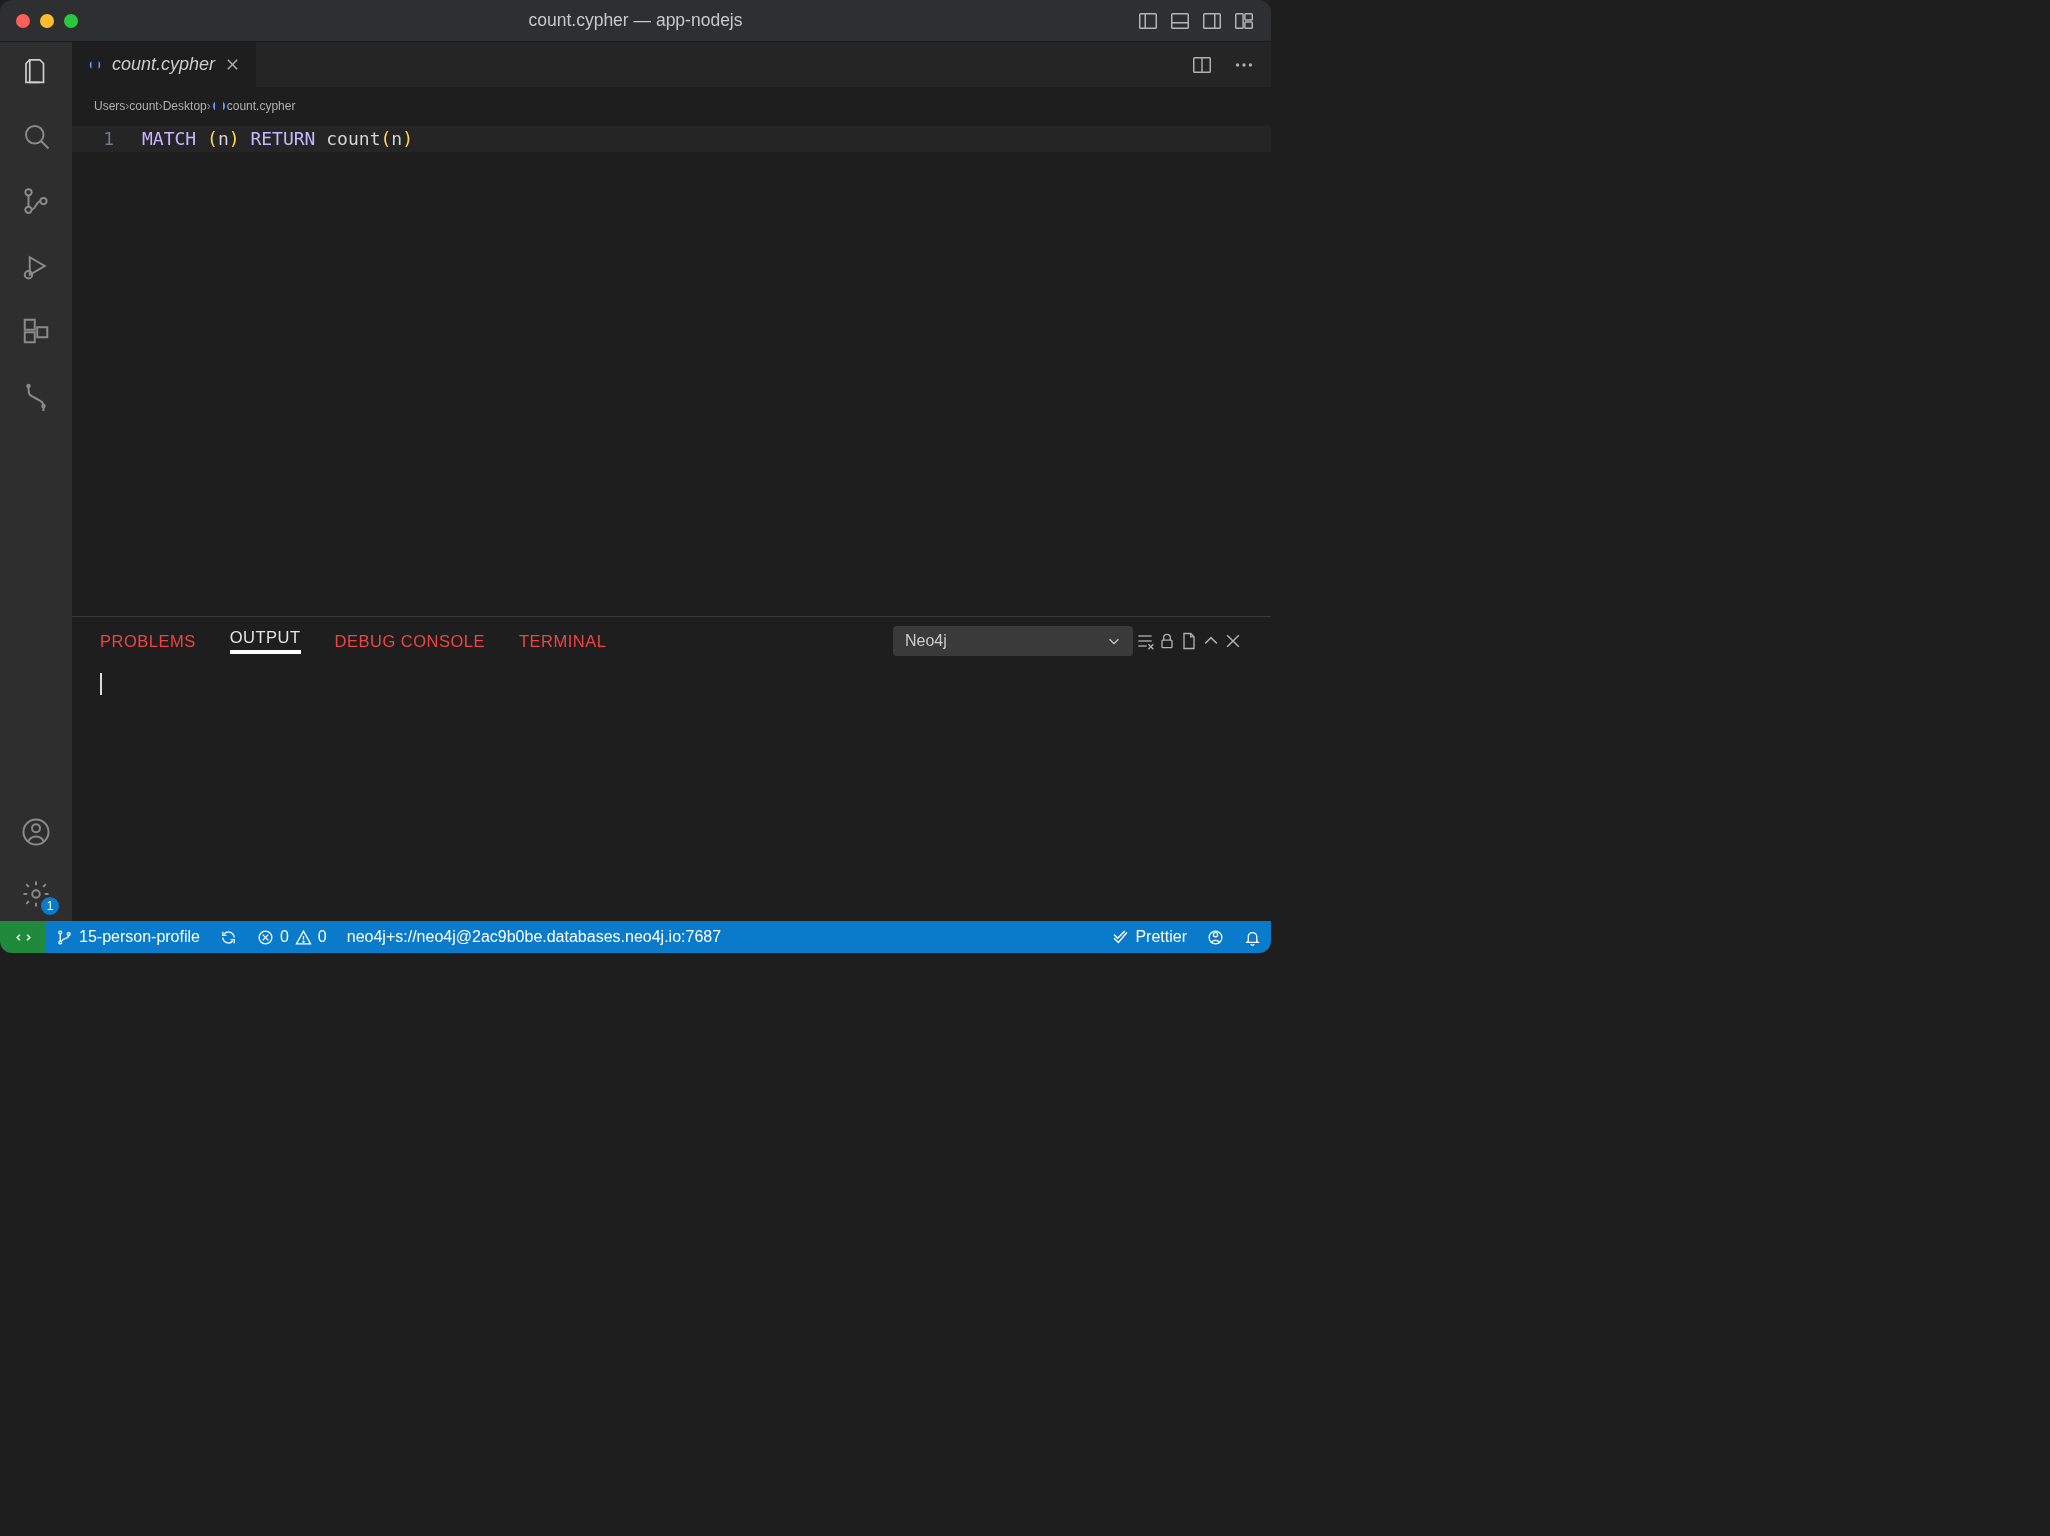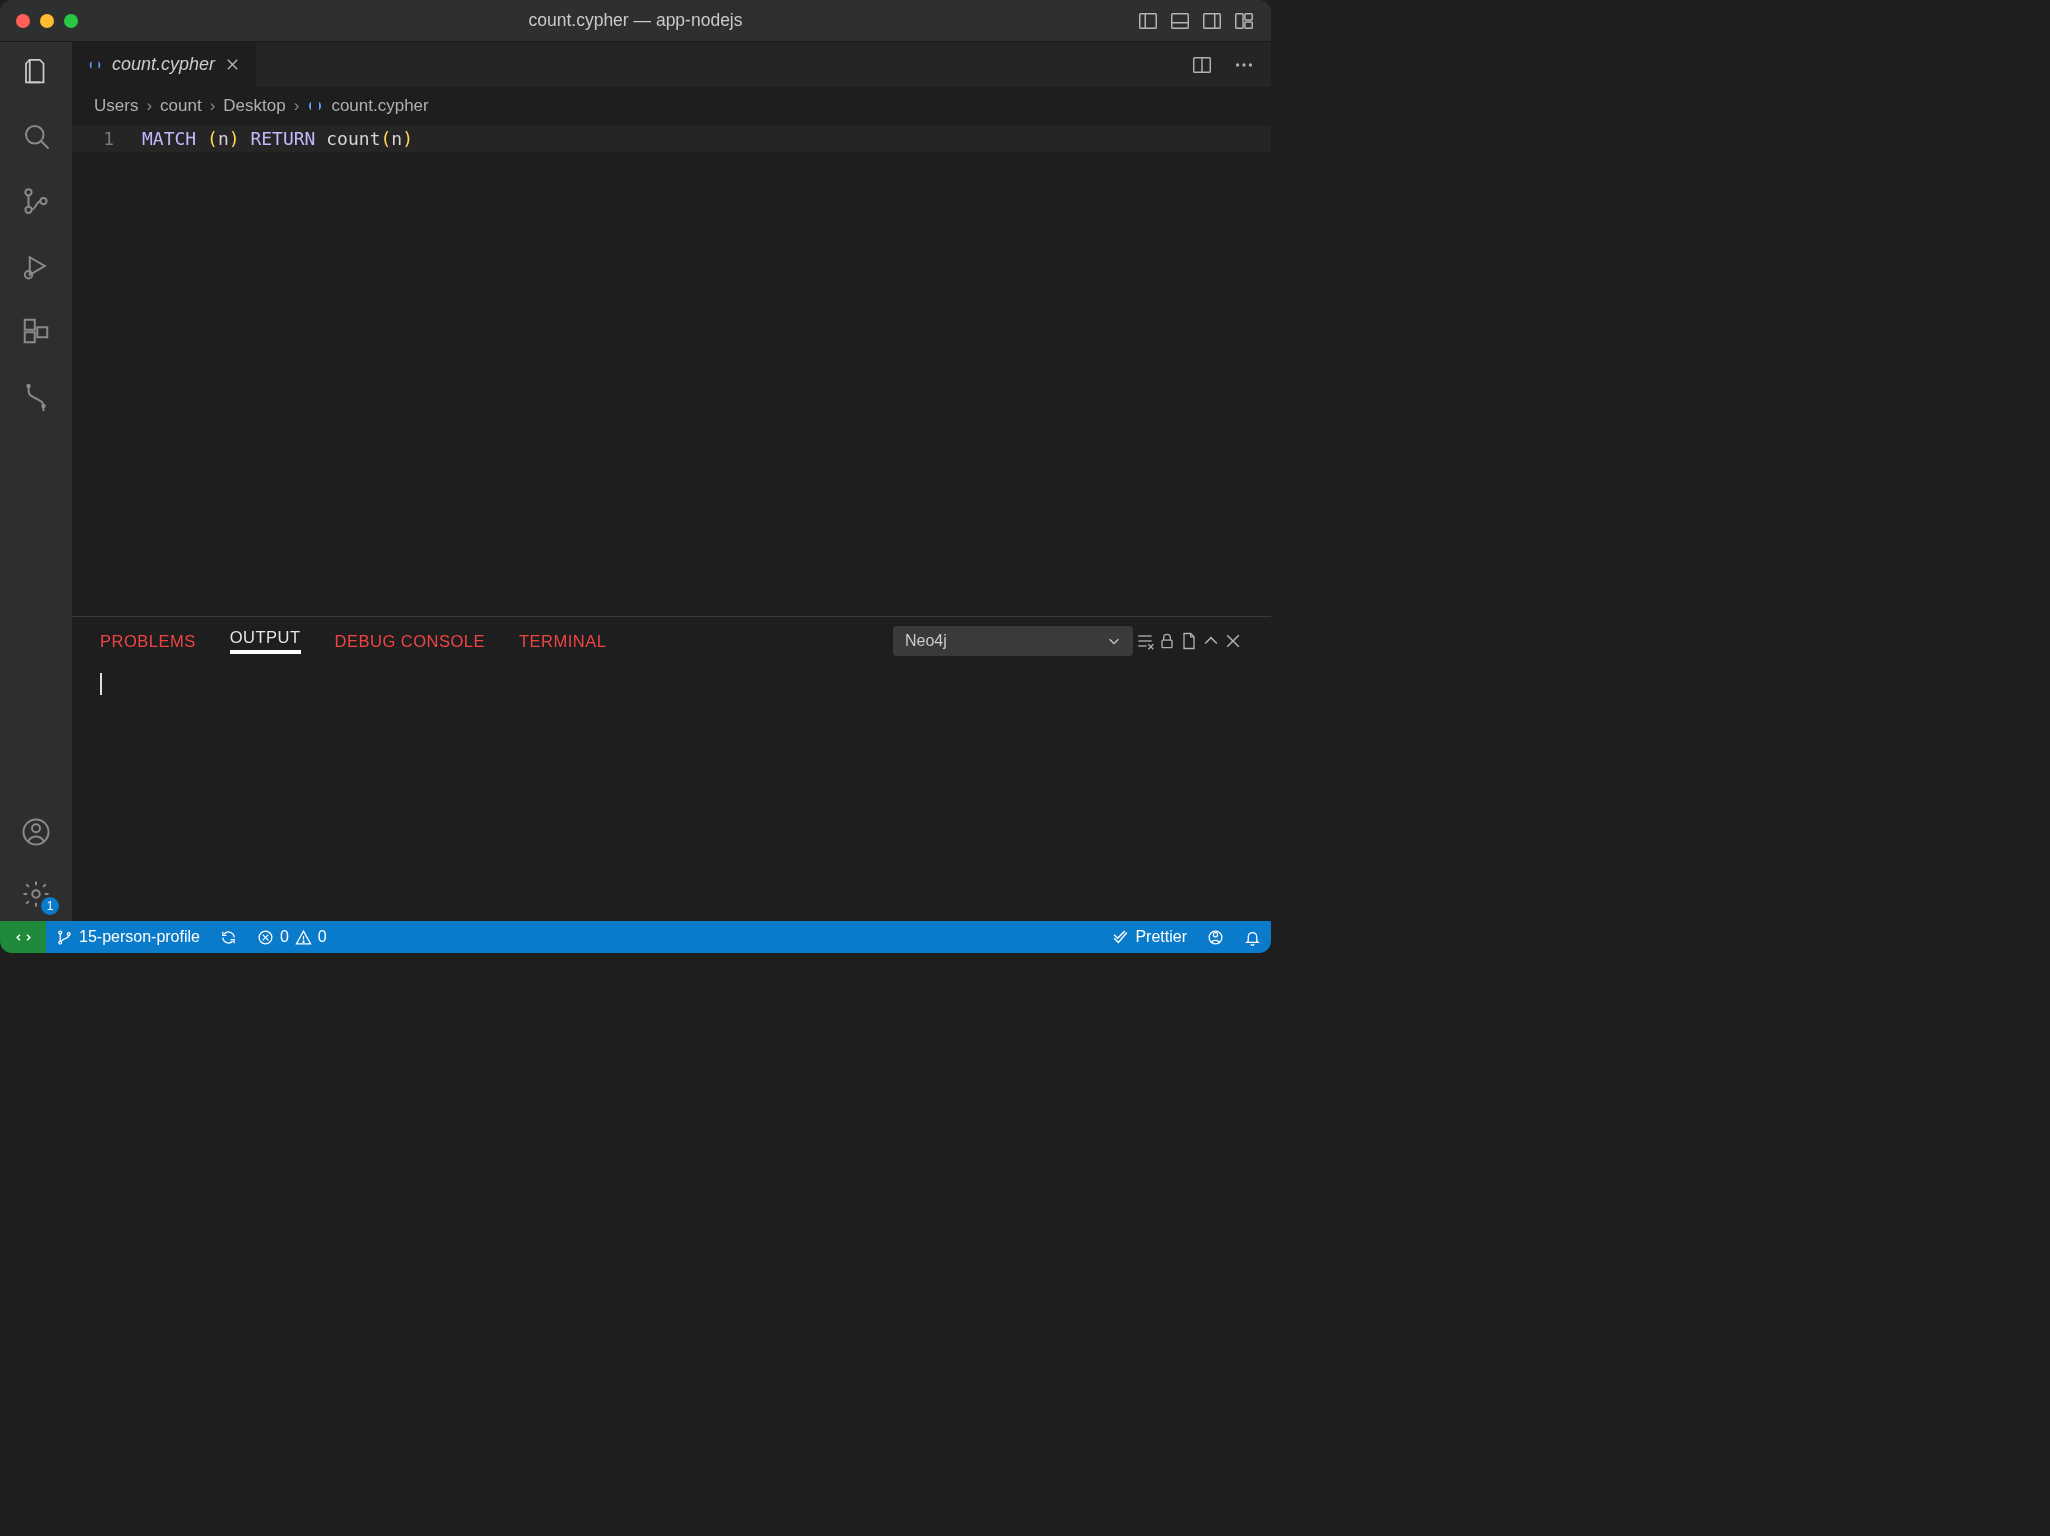--- a/index.html
+++ b/index.html
@@ -105,22 +105,22 @@
   }
   .tab .lang-dot { width: 14px; height: 14px; color:#5c9dff; }
   .tab .close { width: 15px; height: 15px; color: var(--fg-mid); }
 
   .tab-actions { margin-left: auto; display: flex; align-items: center; gap: 20px; padding-right: 16px; }
   .tab-actions .icon { width: 22px; height: 22px; color: var(--fg-mid); }
 
   
   .breadcrumbs {
     height: var(--breadcrumb-h);
-    display: flex; align-items: center; gap: 8px;
-    padding: 0 22px; font-size: 17px; color: var(--fg-mid);
+    display: flex; align-items: center; 
+    padding: 0 22px; font-size: 12px; color: var(--fg-mid);
     background: var(--bg-editor);
   }
   .breadcrumbs .sep { color: var(--fg-dim); }
   .breadcrumbs .file-icon { width: 16px; height: 16px; color:#5c9dff; }
 
   
   .editor {
     flex: 1; display: flex; min-height: 0;
     font-family: Menlo, Consolas, monospace;
     font-size: 18px; background: var(--bg-editor);
@@ -400,20 +400,23 @@
             <line x1="16" y1="8" x2="8" y2="16"></line>
           </svg>
         <span>0</span>
         <svg class="sb-icon" viewBox="0 0 24 24" fill="none" stroke="white" stroke-width="1.8">
             <path d="M12 3 2 21h20z"></path>
             <line x1="12" y1="10" x2="12" y2="15"></line>
             <circle cx="12" cy="18" r="0.8" fill="white"></circle>
           </svg>
         <span>0</span>
       </div>
+      <div class="sb-item">
+        <span>neo4j+s://neo4j@2ac9b0be.databases.neo4j.io:7687</span>
+      </div>
       <div class="sb-spacer"></div>
       <div class="sb-item">
         <svg class="sb-icon" viewBox="0 0 24 24" fill="none" stroke="white" stroke-width="2">
             <polyline points="3,13 9,19 21,5"></polyline>
             <polyline points="3,8 8,13 18,3"></polyline>
           </svg>
         <span>Prettier</span>
       </div>
       <div class="sb-item">
         <svg class="sb-icon" viewBox="0 0 24 24" fill="none" stroke="white" stroke-width="1.8">

